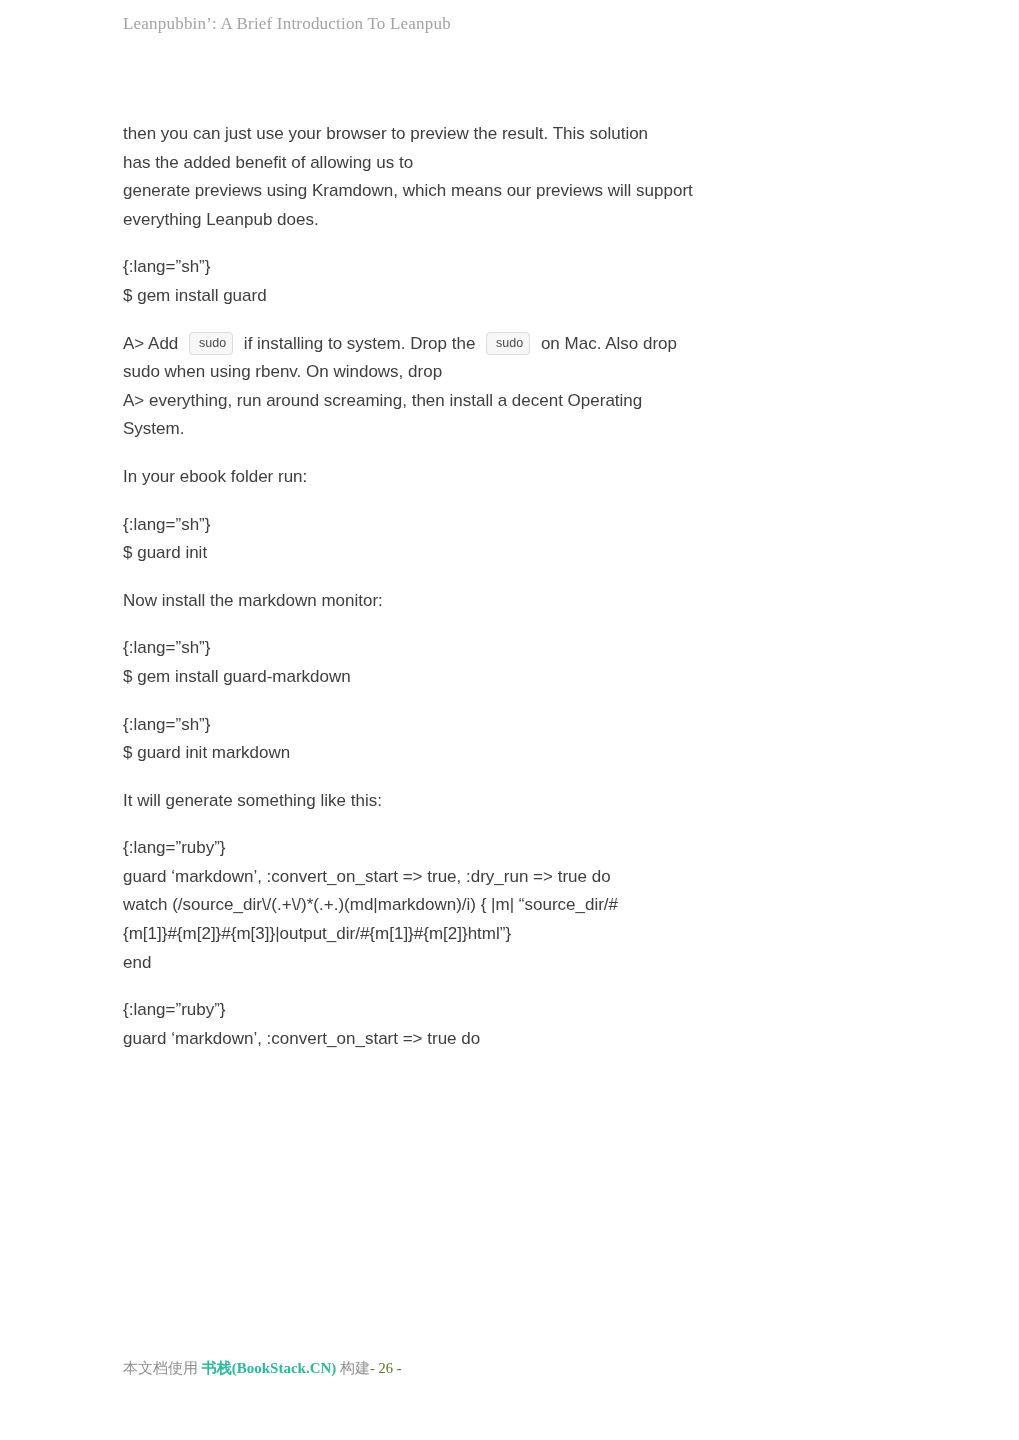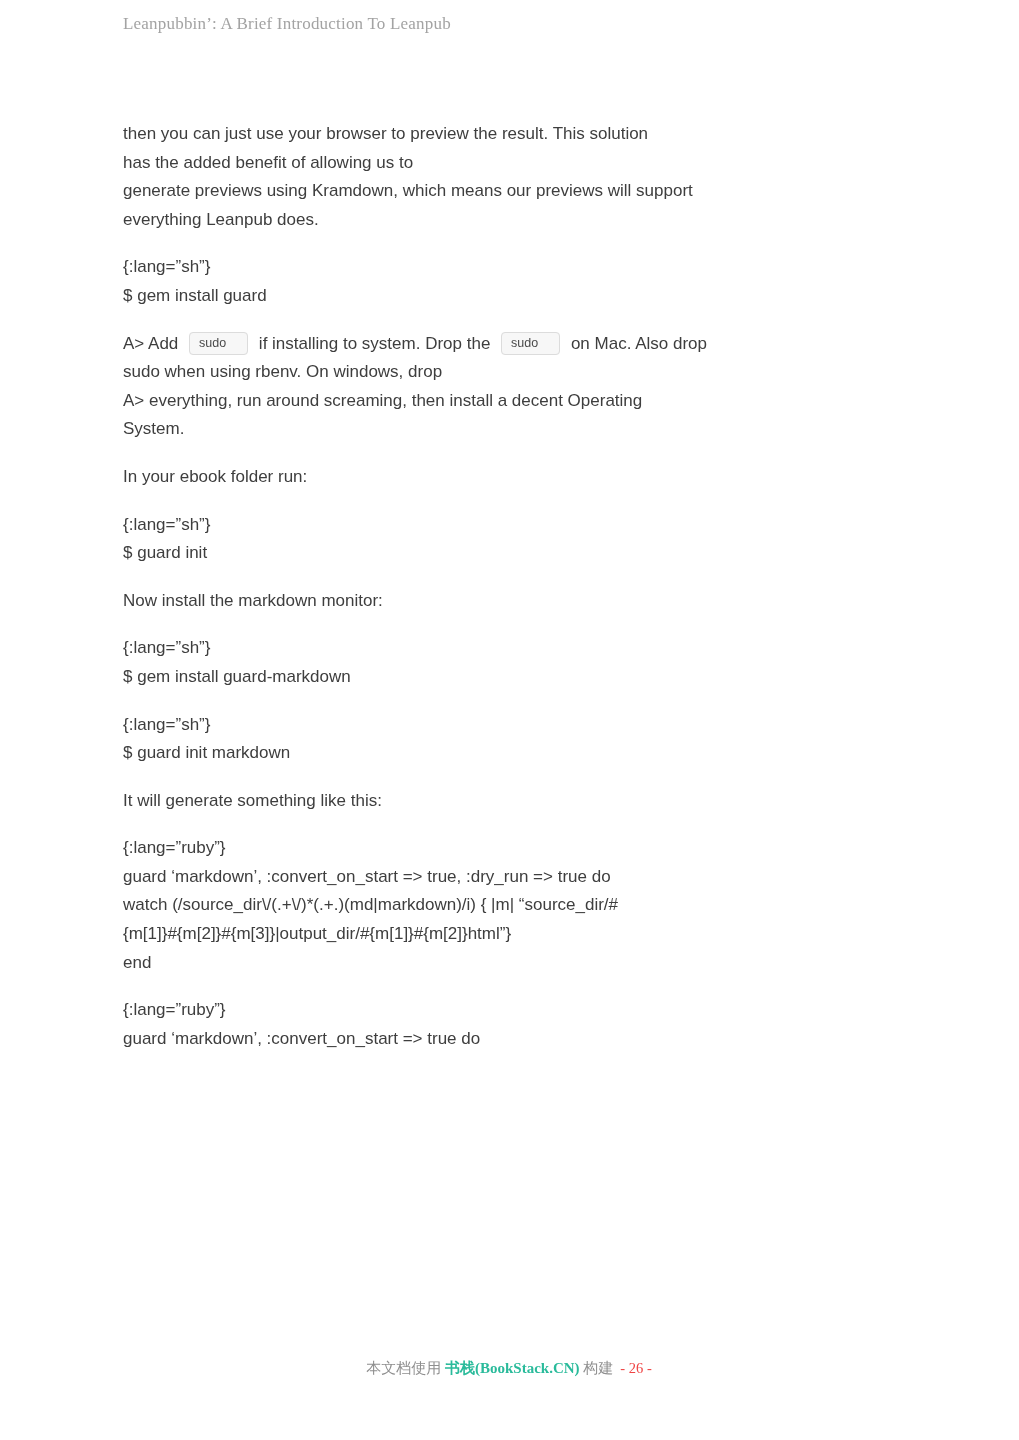--- a/index.html
+++ b/index.html
@@ -40,51 +40,50 @@
   .link {
     color: #4f90c7;
     cursor: pointer;
   }
   .badge {
     font-size: 12.5px;
     line-height: 1;
     background: #f7f7f7;
     border: 1px solid #dcdcdc;
     border-radius: 4px;
-    padding: 3px 21px 4px 9px;
+    padding: 3px 6px 4px 9px;
     margin: 4px 6px;
     color: #4a4a4a;
     white-space: nowrap;
     position: relative;
     top: -2px;
   }
   .footer {
     position: absolute;
     left: 123px;
     top: 1330px;
     width: 772px;
     display: flex;
-    justify-content: center;
+    justify-content: flex-start;
     align-items: baseline;
     font-family: "Liberation Serif", "DejaVu Serif", serif;
-    gap: 7px;
   }
   .footer-left {
     font-size: 15px;
     color: #8f8f8f;
   }
   .brand {
     color: #2abb9b;
     font-weight: bold;
     text-decoration: none;
     cursor: pointer;
   }
   .footer-right {
     font-size: 14.5px;
-    color: #ef4444;
+    color: #4d7c0f;
     margin-top: 30px;
   }
 </style>
 </head>
 <body>
 
 <div class="page">
 
   <div class="header">
     <span>Leanpubbin’: A Brief Introduction To Leanpub</span>

